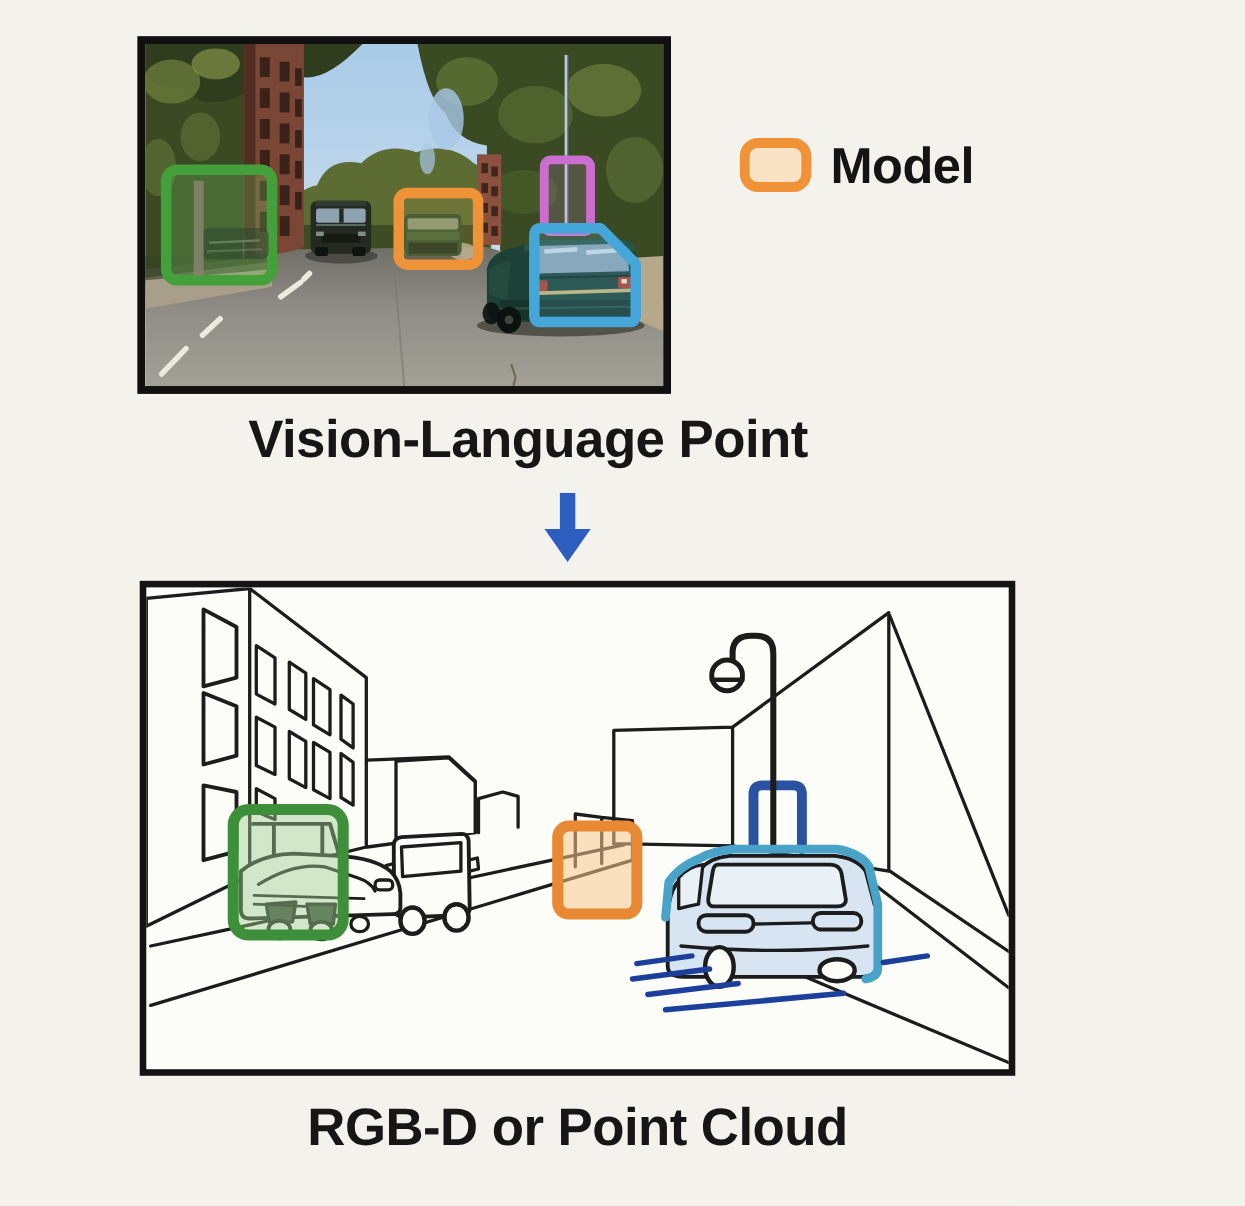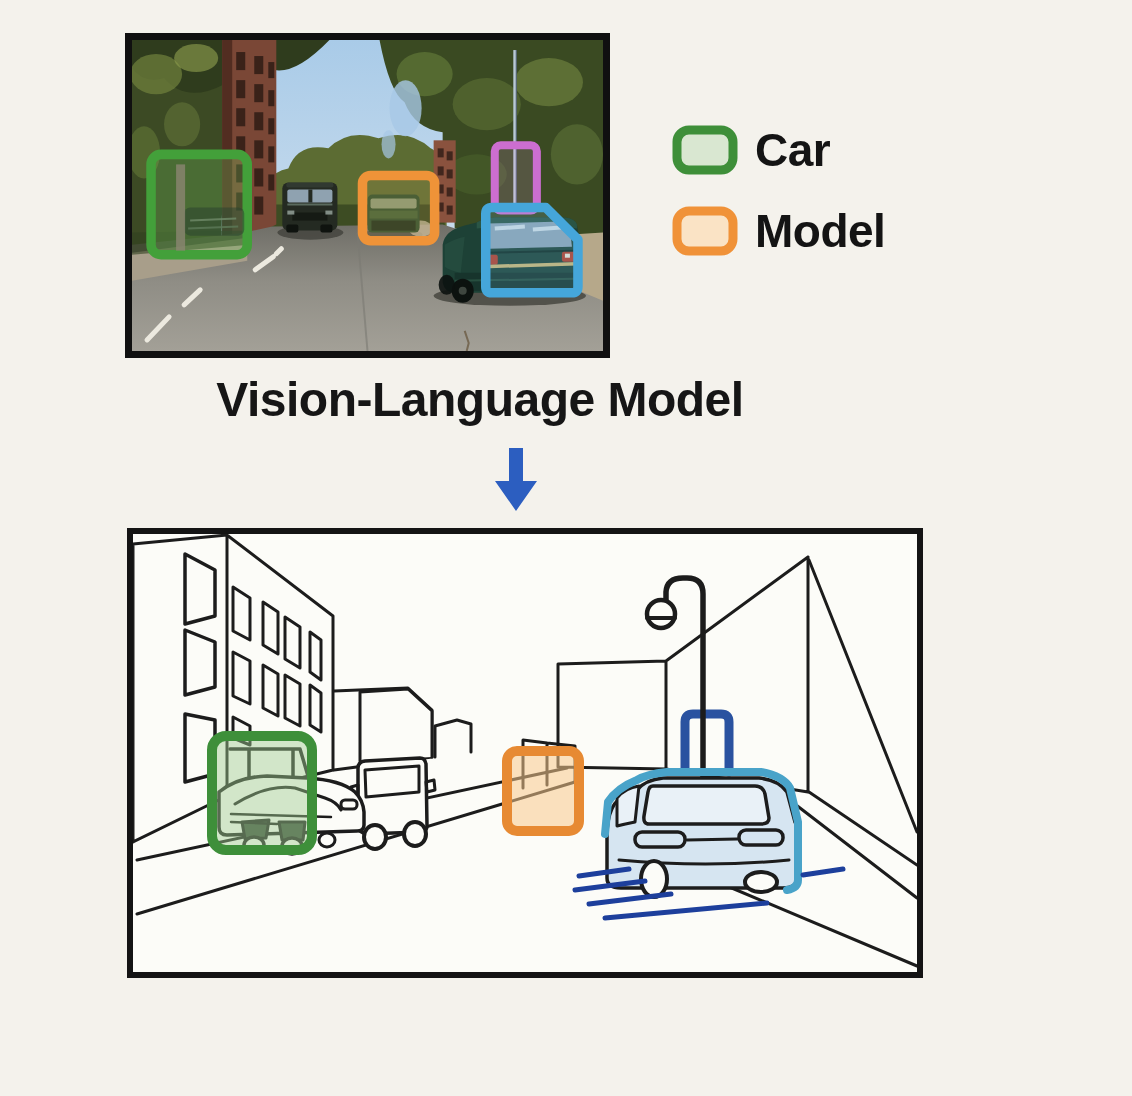--- a/index.html
+++ b/index.html
@@ -203,33 +203,27 @@
         <line x1="66" y1="188" x2="112" y2="186" stroke="#708b6a" stroke-width="2" opacity="0.8"></line>
         <line x1="64" y1="196" x2="114" y2="194" stroke="#5d7a58" stroke-width="2" opacity="0.8"></line>
         <rect x="52" y="132" width="9" height="86" fill="#8b8672" opacity="0.8"></rect>
       </g>
     </svg>
   </div>
 
   <div class="legend">
     <div class="legend-row">
       <svg width="66" height="50" viewBox="0 0 66 50">
-        <rect x="5" y="5" width="56" height="40" rx="12" stroke-width="9" fill="#d9e7d1" stroke="#3e8f39"></rect>
-      </svg>
-      <span class="legend-label">Car</span>
-    </div>
-    <div class="legend-row">
-      <svg width="66" height="50" viewBox="0 0 66 50">
         <rect x="5" y="5" width="56" height="40" rx="12" stroke-width="9" fill="#fae3c5" stroke="#f09238"></rect>
       </svg>
       <span class="legend-label">Model</span>
     </div>
   </div>
 
-  <div class="caption vlm">Vision-Language Model</div>
+  <div class="caption vlm">Vision-Language Point</div>
 
   <div class="arrow-wrap">
     <svg width="44" height="64" viewBox="0 0 44 64">
       <path d="M15,0 L29,0 L29,33 L43,33 L22,63 L1,33 L15,33 Z" fill="#2c5ec0"></path>
     </svg>
   </div>
 
   <div class="sketch-frame">
     <svg viewBox="6 4 784 438" preserveAspectRatio="none">
       <g stroke="#1c1c1c" stroke-width="3" fill="none" stroke-linecap="round" stroke-linejoin="round">
@@ -326,14 +320,15 @@
           <line x1="452" y1="346" x2="502" y2="339"></line>
           <line x1="448" y1="360" x2="518" y2="351"></line>
           <line x1="462" y1="374" x2="544" y2="364"></line>
           <line x1="478" y1="388" x2="640" y2="373"></line>
           <line x1="676" y1="345" x2="716" y2="339"></line>
         </g>
       </g>
     </svg>
   </div>
 
+  <div class="caption rgbd">RGB-D or Point Cloud</div>
 
 </div>
 
 </body></html>

